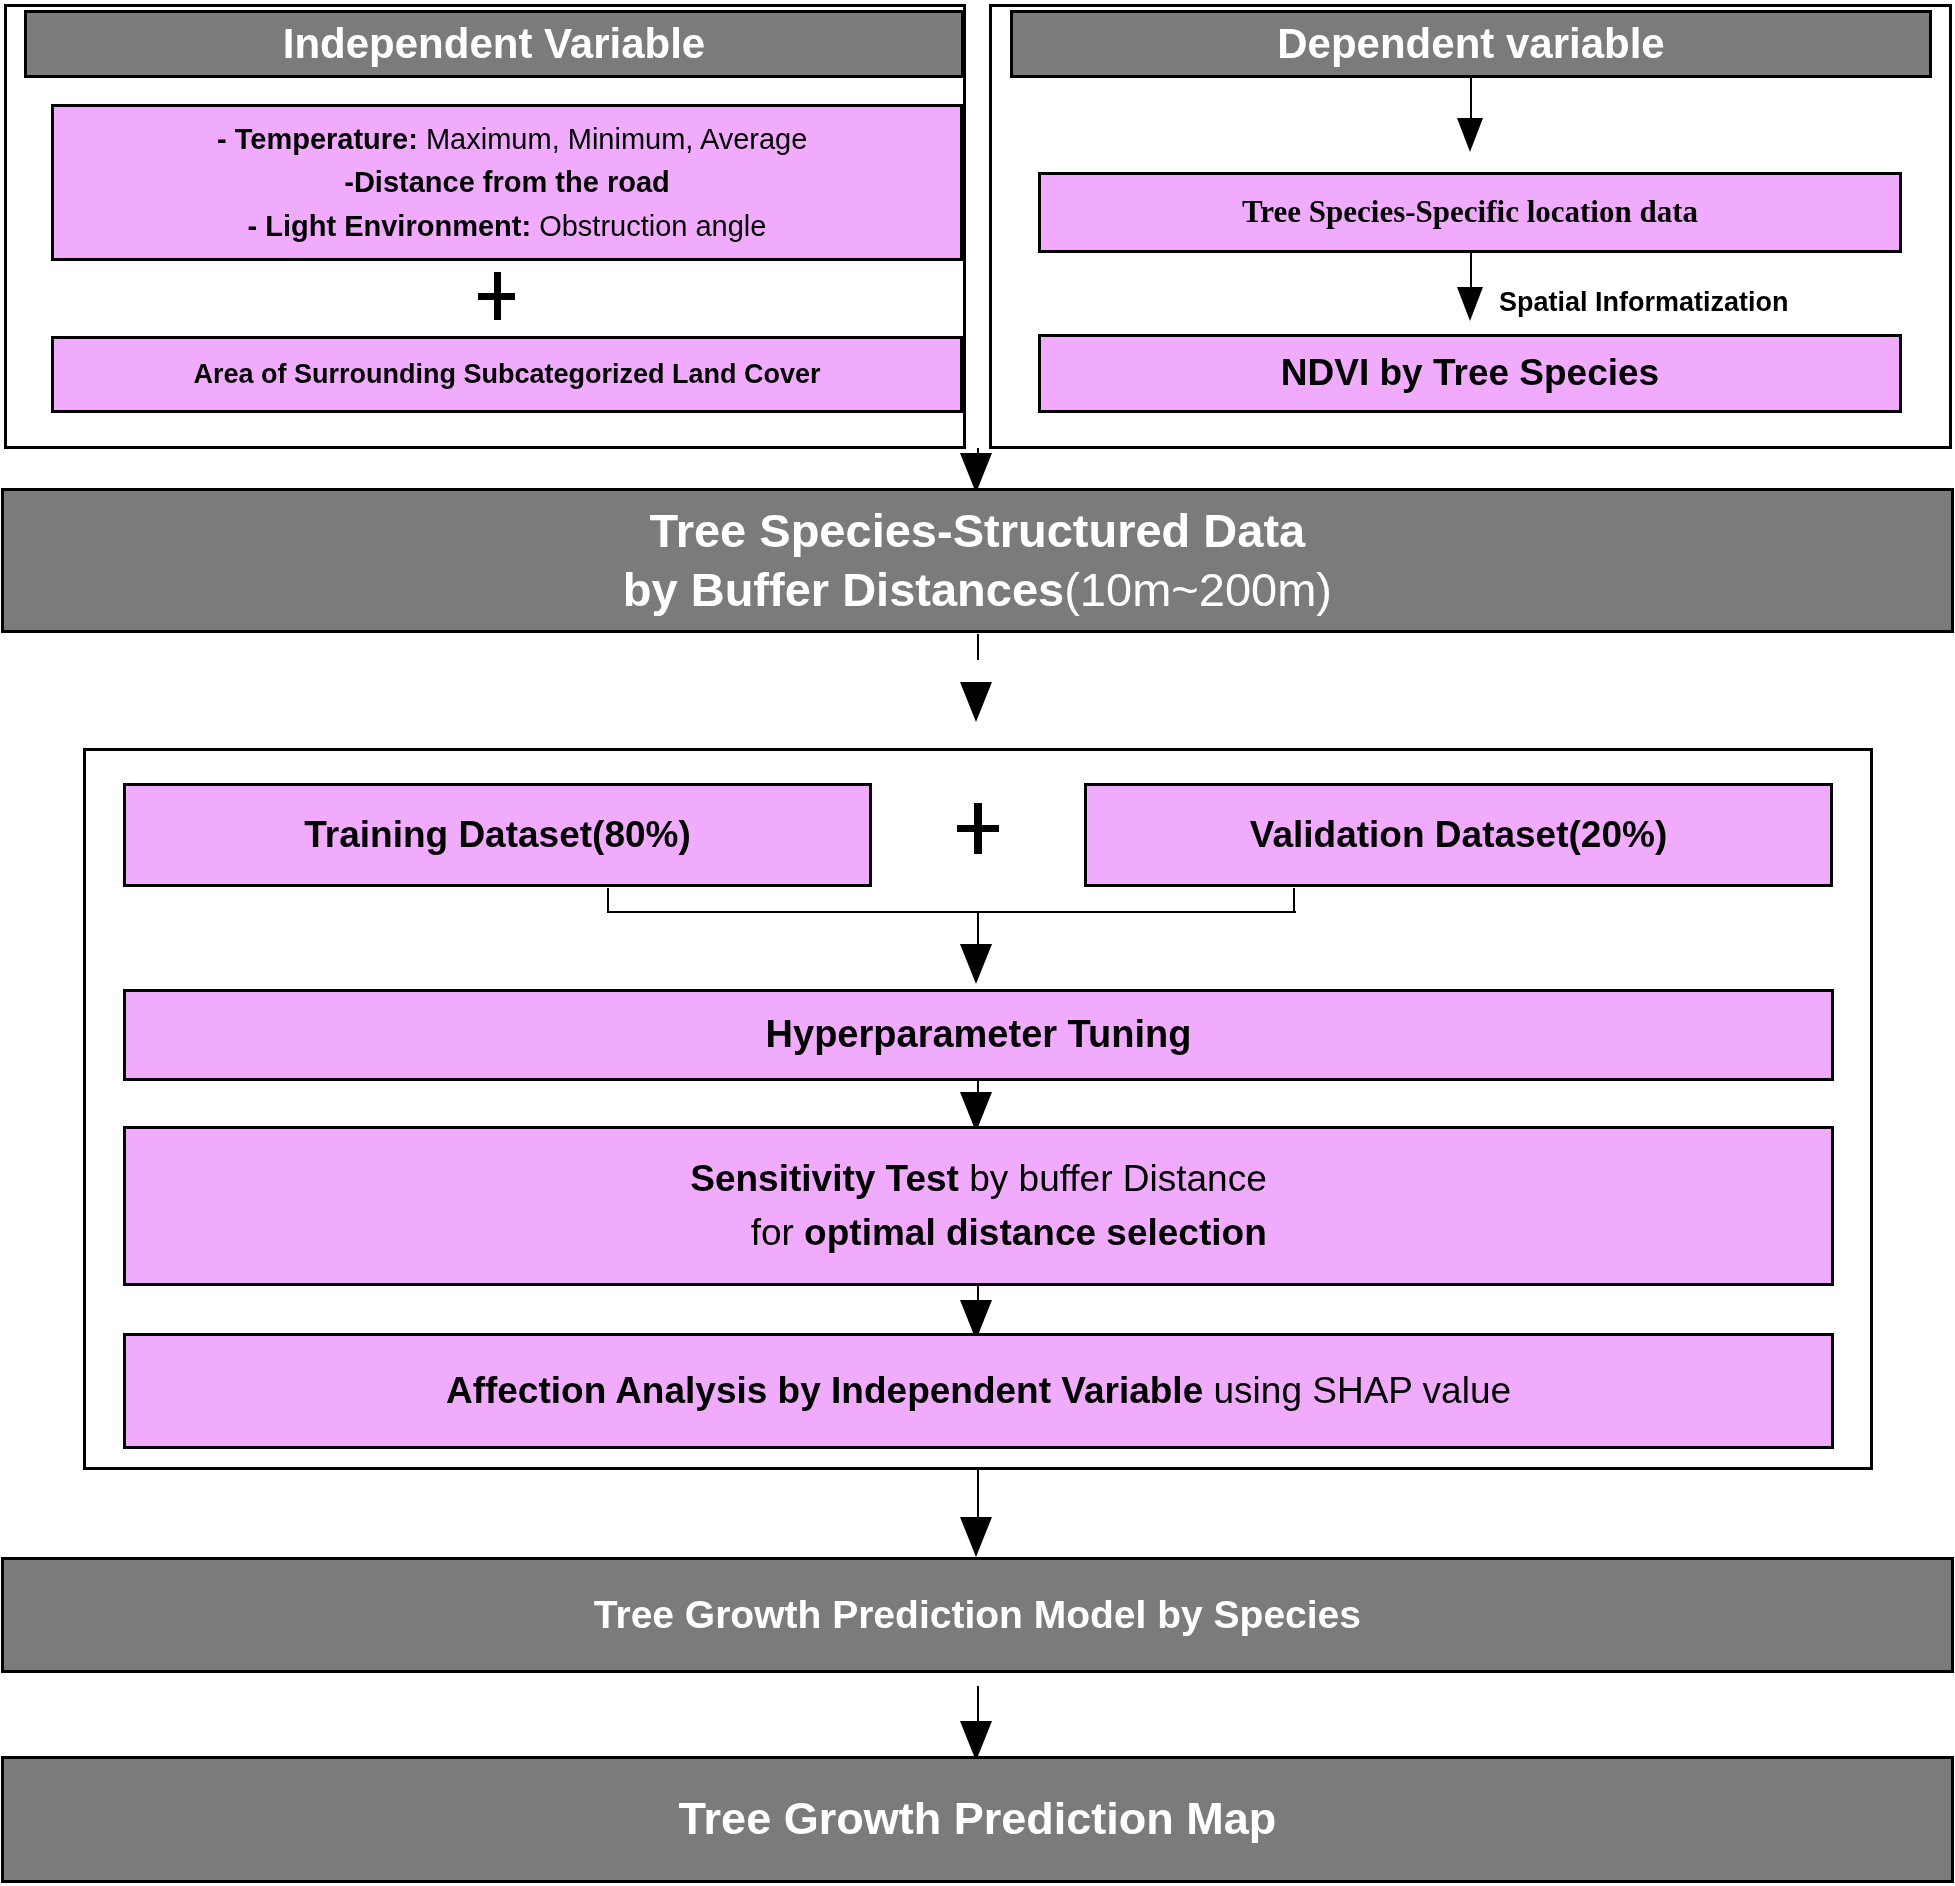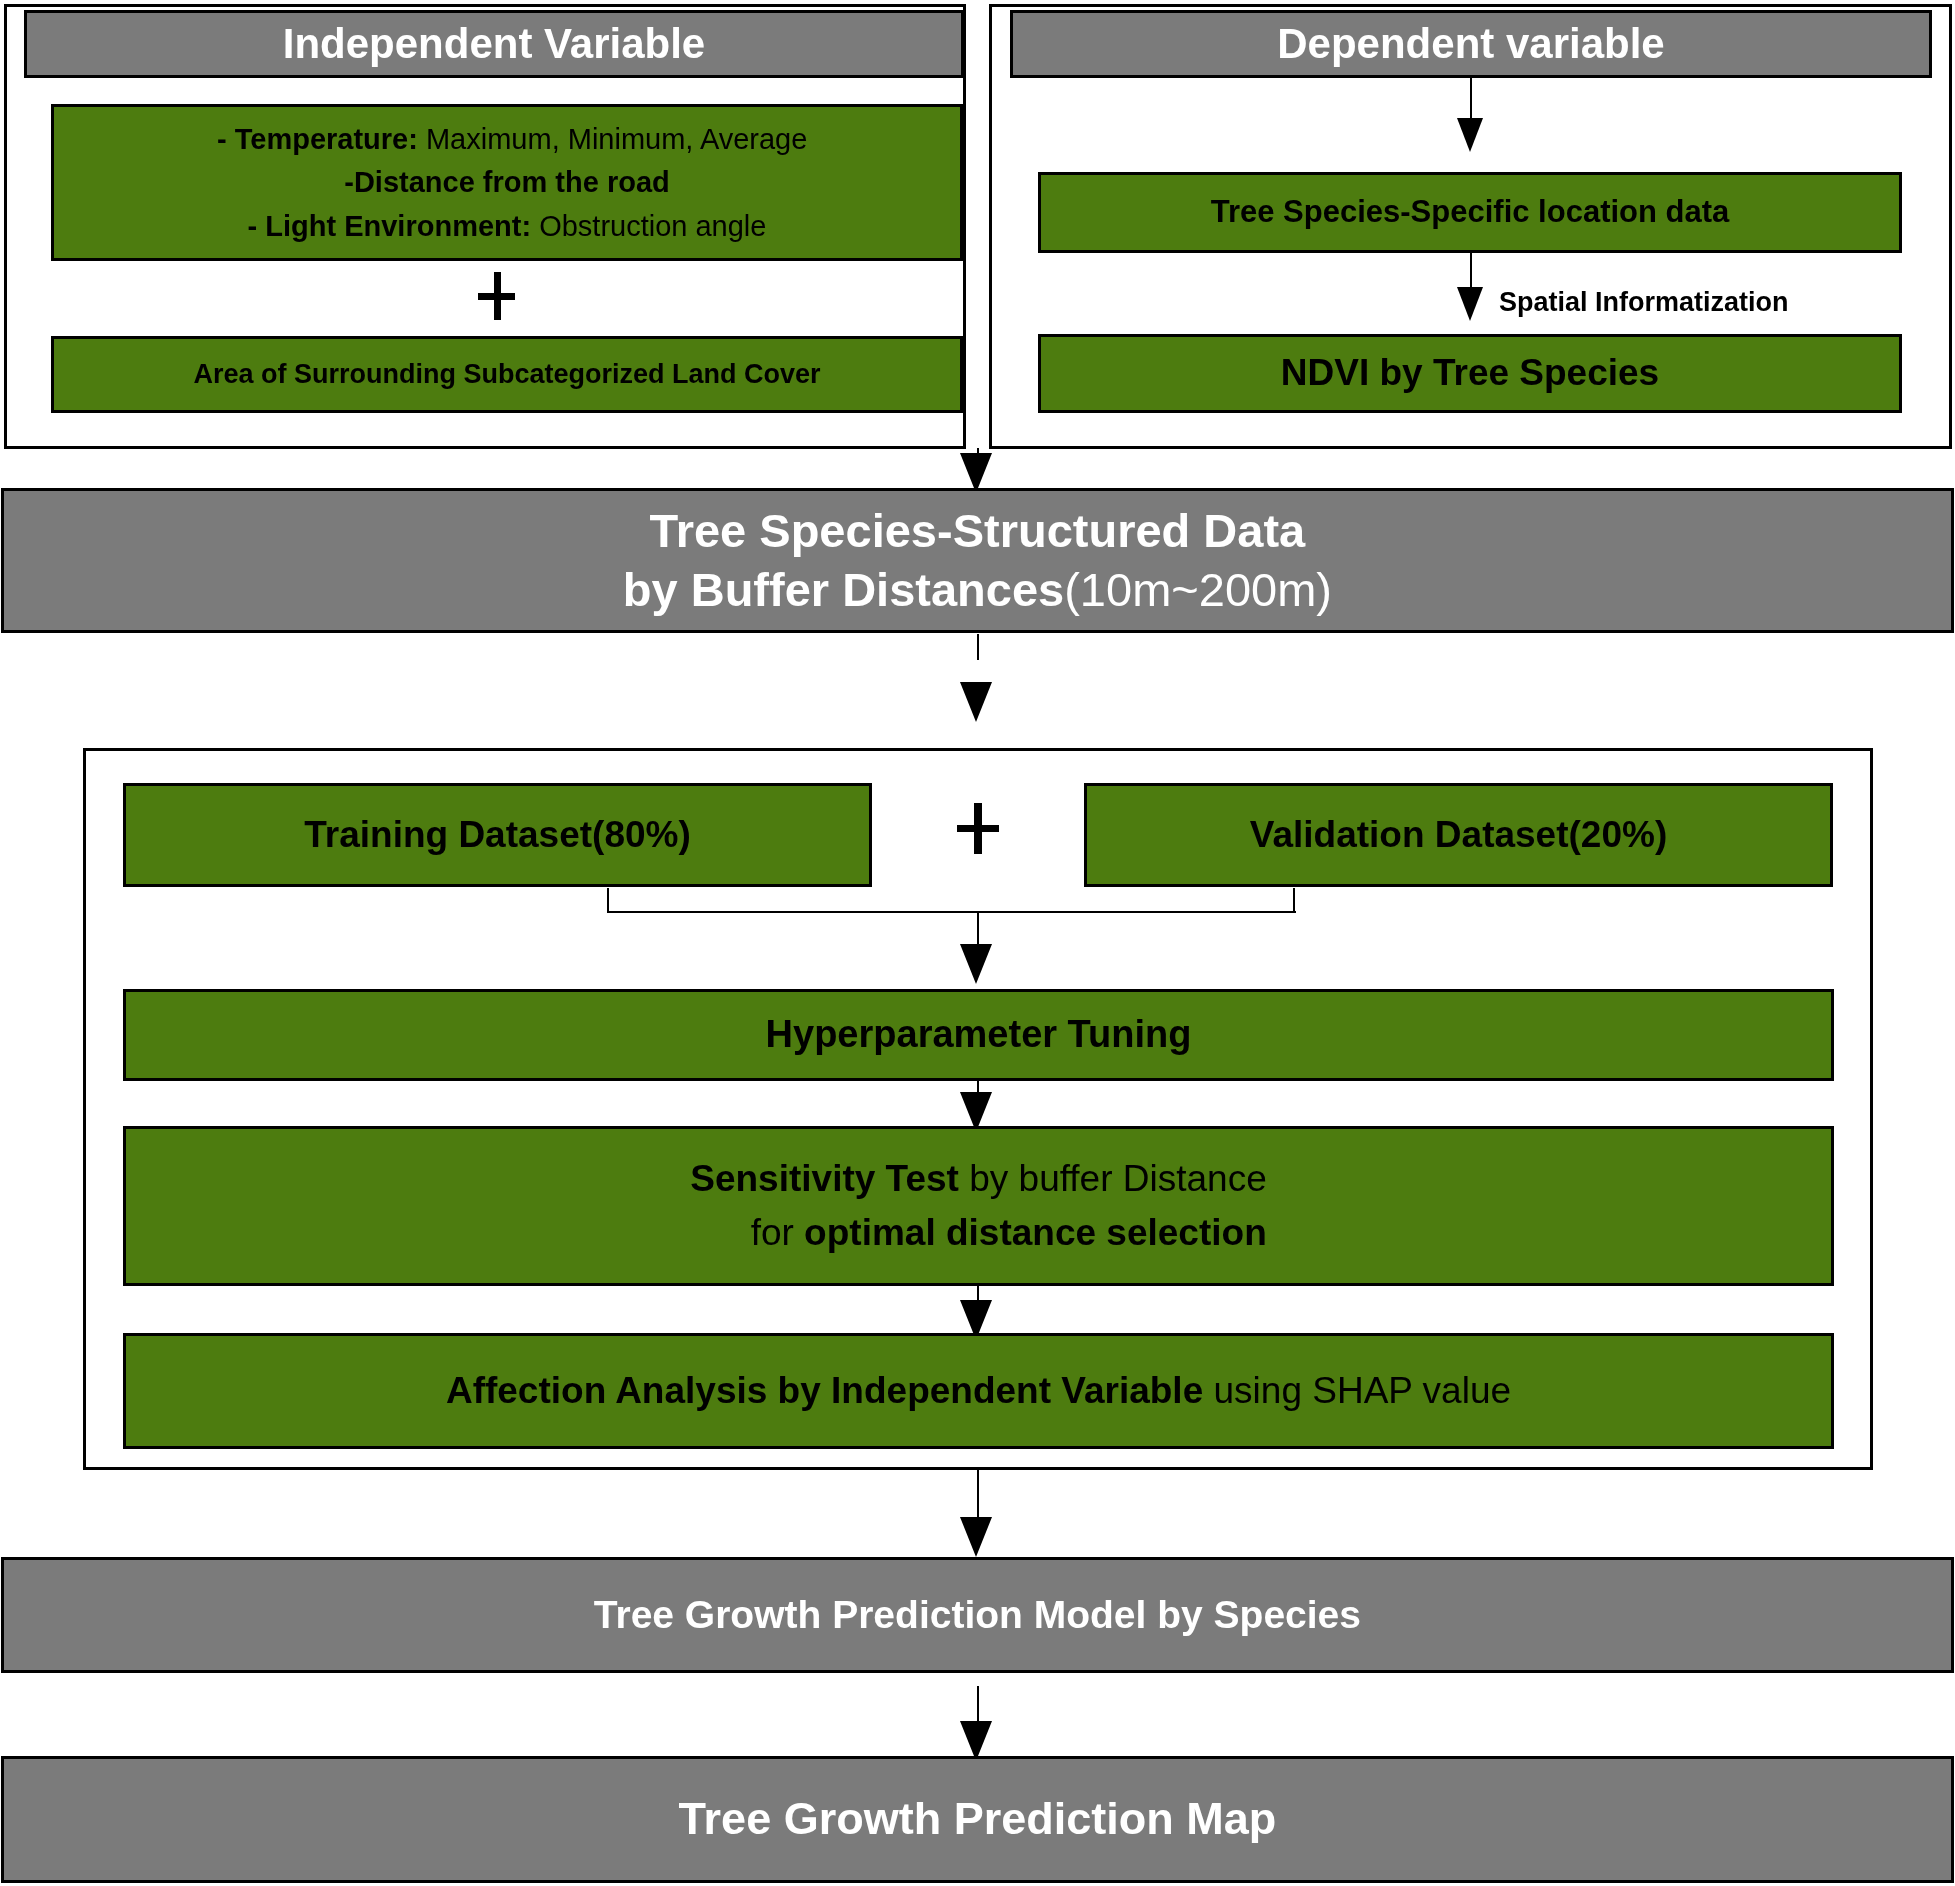--- a/index.html
+++ b/index.html
@@ -22,21 +22,21 @@
   .dark-box{
     background:#7b7b7b;
     border:3.9px solid #000000;
     color:#ffffff;
     display:flex;align-items:center;justify-content:center;
     text-align:center;
     font-weight:bold;
     line-height:1.12;
   }
   .light-box{
-    background:#4d7c0f;
+    background:#f0abfc;
     border:3.9px solid #000000;
     color:#000000;
     display:flex;align-items:center;justify-content:center;
     text-align:center;
     line-height:1.25;
   }
   .plain-text{color:#000;}
 
   
   .vline{position:absolute;background:#000000;width:2.2px;}
@@ -100,21 +100,21 @@
 
   <div class="abs panel" style="left:989px;top:3.5px;width:963px;height:445px;"></div>
 
   <div class="abs dark-box" style="left:1010px;top:9.6px;width:922px;height:68px;font-size:42px;">
     <span>Dependent variable</span>
   </div>
 
   <div class="vline" style="left:1470px;top:77px;height:48px;"></div>
   <div class="arrow-sm" style="left:1457px;top:118px;"></div>
 
-  <div class="abs light-box" style="left:1038px;top:172px;width:864px;height:81px;font-size:31px;font-weight:bold;">
+  <div class="abs light-box" style="left:1038px;top:172px;width:864px;height:81px;font-size:31px;font-weight:bold;font-family:Liberation Serif, serif;">
     <span>Tree Species-Specific location data</span>
   </div>
 
   <div class="vline" style="left:1470px;top:253px;height:48px;"></div>
   <div class="arrow-sm" style="left:1457px;top:287px;"></div>
   <div class="abs plain-text" style="left:1499px;top:287px;font-size:27px;font-weight:bold;white-space:nowrap;">Spatial Informatization</div>
 
   <div class="abs light-box" style="left:1038px;top:334px;width:864px;height:79px;font-size:37px;font-weight:bold;">
     <span>NDVI by Tree Species</span>
   </div>

